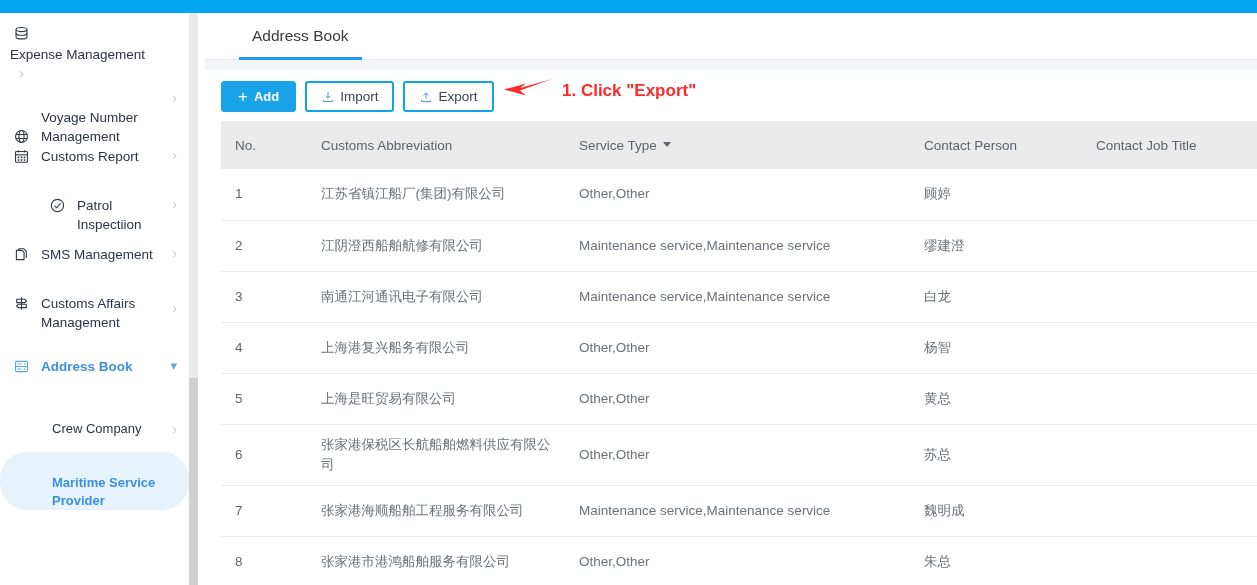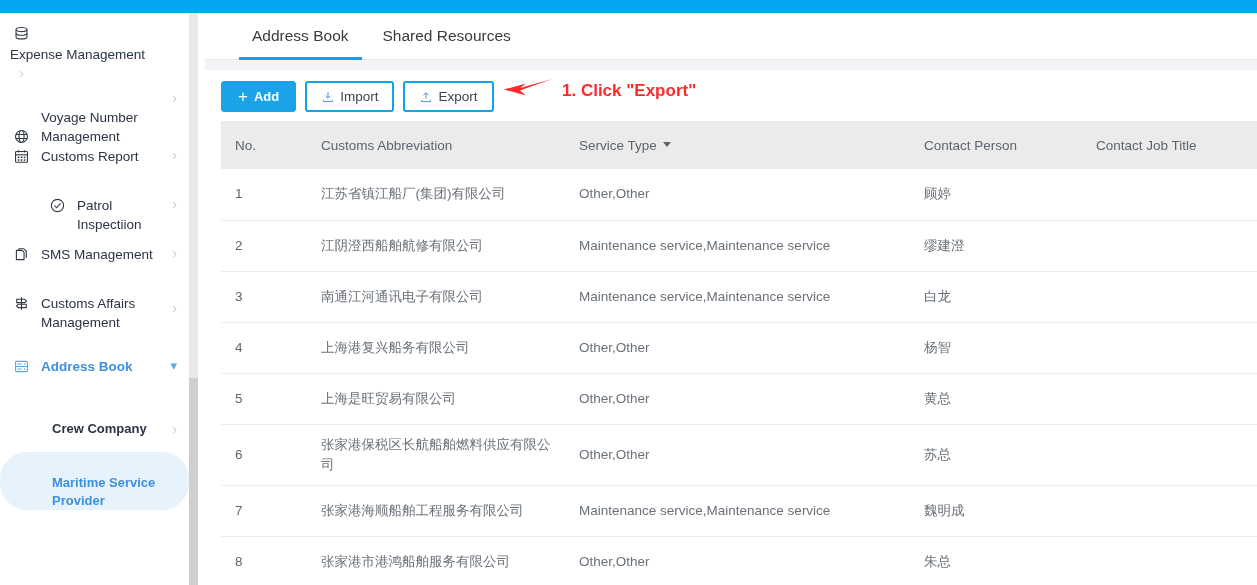--- a/index.html
+++ b/index.html
@@ -102,21 +102,20 @@
     padding: 0 12px 0 52px;
     min-height: 34px;
     cursor: pointer;
   }
   .sub-label {
     flex: 1;
     font-size: 13px;
     color: #2b3445;
     line-height: 18px;
     white-space: pre-line;
-    font-weight: bold;
   }
   .sub-arrow {
     width: 14px; min-width: 14px;
     color: #c8cdd4;
     font-size: 14px;
     line-height: 18px;
     text-align: right;
     flex-shrink: 0;
   }
   .sub-item.selected { background: #e6f3fc; }
@@ -393,23 +392,20 @@
   <div class="side-scroll-track"></div>
   <div class="side-scroll-thumb"></div>
   <div class="side-divider"></div>
 
   <div class="main">
 
     <div class="tabs">
       <div class="tab active">
         <span>Address Book</span>
       </div>
-      <div class="tab">
-        <span>Shared Resources</span>
-      </div>
     </div>
 
     <div class="gapbar"></div>
 
     <div class="toolbar">
 
       <div class="btn btn-primary">
         <span class="plus">+</span>
         <span>Add</span>
       </div>

